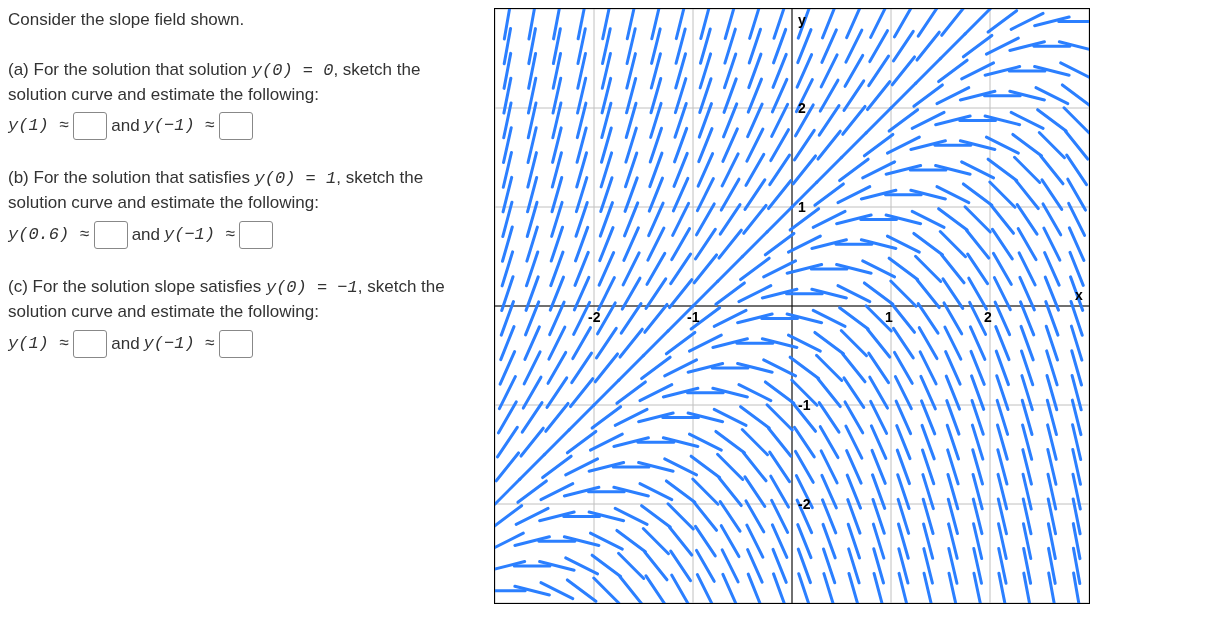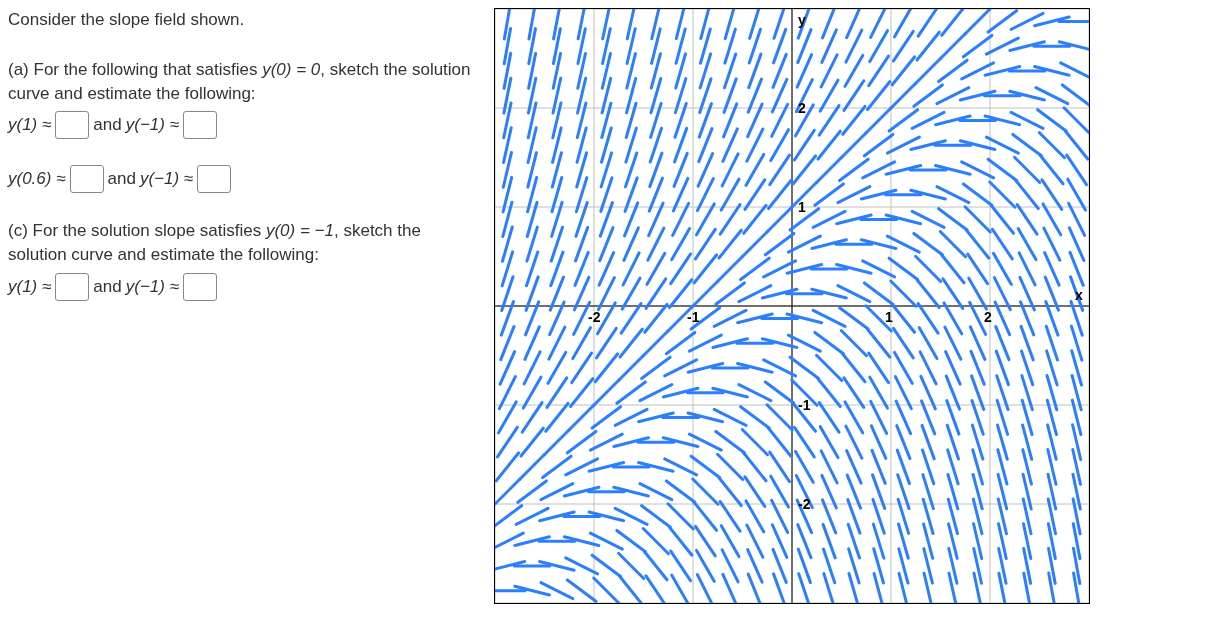--- a/index.html
+++ b/index.html
@@ -31,21 +31,21 @@
   }
   .intro { margin-bottom: 26px; }
   .part { margin-bottom: 26px; }
   .part p { margin: 0 0 6px 0; }
   .answer-line {
     display: flex;
     align-items: center;
     gap: 4px;
     margin-top: 0;
   }
-  .mathserif { font-family: Liberation Sans, sans-serif; font-style: italic; text-align: center; }
+  .mathserif { font-family: Liberation Mono, monospace; font-style: italic; text-align: center; }
   .input-box {
     width: 34px;
     height: 28px;
     border: 1px solid #888;
     border-radius: 3px;
     font-size: 15px;
     padding: 2px 4px;
     background: #fff;
   }
   .plot-box {
@@ -63,32 +63,35 @@
 </style>
 </head>
 <body>
 
 <div class="page">
   <div class="left">
     <div class="intro">Consider the slope field shown.</div>
 
     <div class="part">
       <p>
-        <span>(a) For the following that satisfies </span><span class="mathserif">y(0) = 0</span><span>, sketch the solution curve and estimate the following:</span>
+        <span>(a) For the solution that solution </span><span class="mathserif">y(0) = 0</span><span>, sketch the solution curve and estimate the following:</span>
       </p>
       <div class="answer-line">
         <span class="mathserif">y(1) ≈</span>
         <input class="input-box" style="">
         <span> and </span>
         <span class="mathserif">y(−1) ≈</span>
         <input class="input-box" style="">
       </div>
     </div>
 
     <div class="part">
+      <p>
+        <span>(b) For the solution that satisfies </span><span class="mathserif">y(0) = 1</span><span>, sketch the solution curve and estimate the following:</span>
+      </p>
       <div class="answer-line">
         <span class="mathserif">y(0.6) ≈</span>
         <input class="input-box" style="">
         <span> and </span>
         <span class="mathserif">y(−1) ≈</span>
         <input class="input-box" style="">
       </div>
     </div>
 
     <div class="part">

